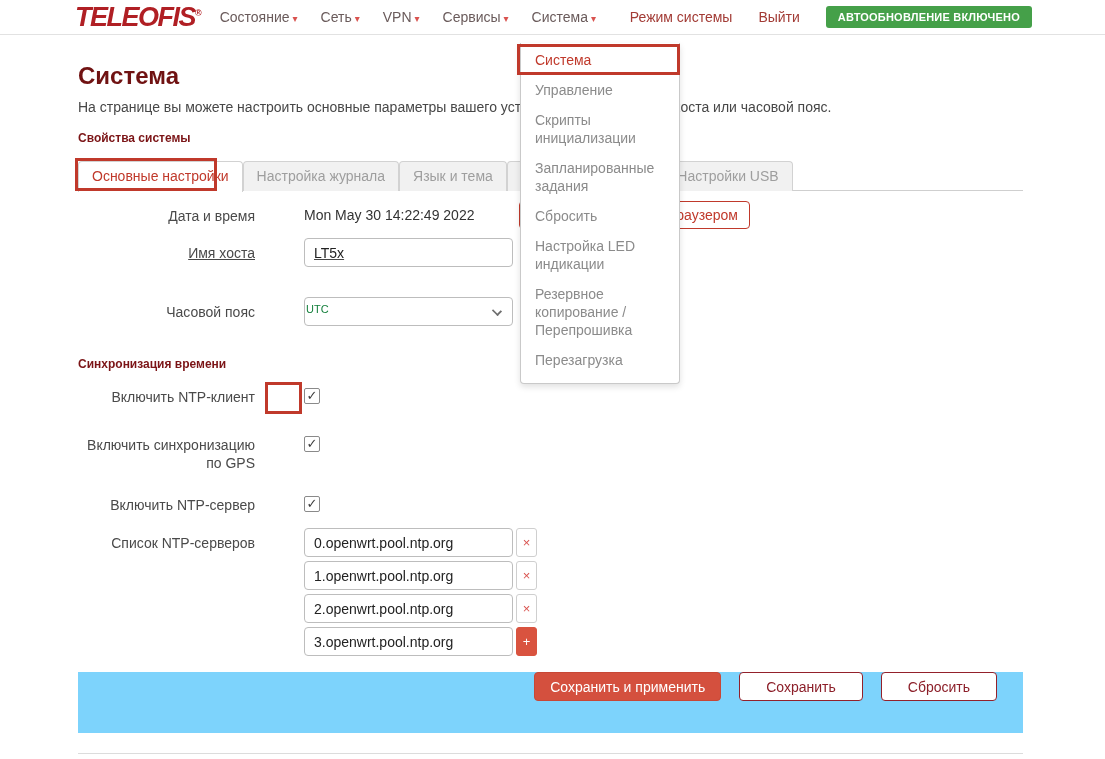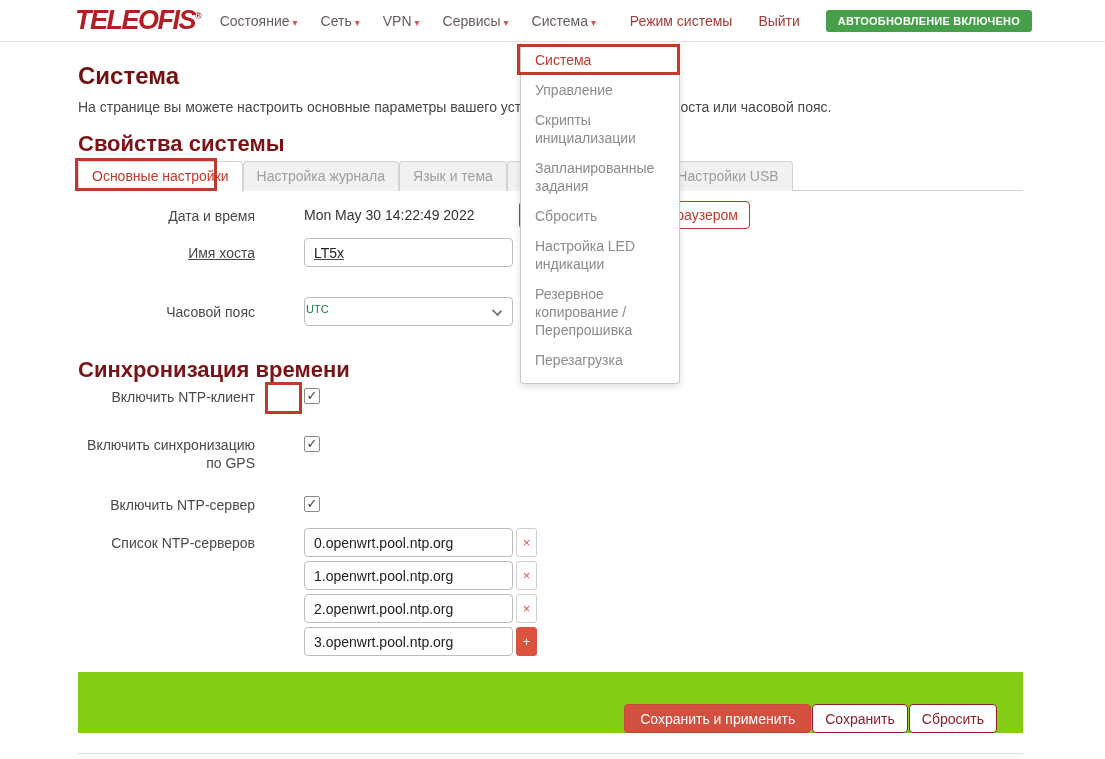--- a/index.html
+++ b/index.html
@@ -4,21 +4,21 @@
 <style>
   * { box-sizing: border-box; margin: 0; padding: 0; }
   html,body { width:1105px; height:759px; }
   body {
     font-family: "Liberation Sans", sans-serif;
     background:#fff; color:#474747; position:relative; overflow:hidden;
   }
 
   
   .navbar {
-    position:absolute; top:0; left:0; width:1105px; height:42px;
+    position:absolute; top:0; left:0; width:1105px; height:35px;
     background:#fff; border-bottom:1px solid #e2e2e2;
     display:flex; align-items:center; padding:0 73px 0 75px; z-index:40;
   }
   .logo { font-size:27px; font-weight:bold; font-style:italic; color:#b01f24;
           letter-spacing:-1.5px; white-space:nowrap; }
   .logo sup { font-size:9px; font-style:normal; letter-spacing:0; vertical-align:super; }
   .nav-menu { display:flex; gap:23px; margin-left:18px; }
   .nav-item { font-size:14px; color:#6a5b5b; cursor:pointer; white-space:nowrap; }
   .nav-item .caret { color:#d9534f; font-size:10px; margin-left:3px; }
   .nav-right { margin-left:auto; display:flex; align-items:center; gap:26px; }
@@ -40,21 +40,21 @@
     padding:6px 14px; cursor:pointer;
   }
   .dropdown-item.active { color:#c0392b; }
 
   
   .page-title { position:absolute; left:78px; top:62px; font-size:24px;
                 font-weight:bold; color:#701212; }
   .page-desc  { position:absolute; left:78px; top:99px; width:940px;
                 font-size:14px; color:#474747; }
 
-  .section-heading { position:absolute; left:78px; font-size:22px;
+  .section-heading { position:absolute; left:78px; font-size:12px;
                      font-weight:bold; color:#7b1416; }
   .sh-props { top:131px; }
   .sh-sync  { top:357px; }
 
   
   .tabs {
     position:absolute; left:78px; top:161px; width:945px; height:30px;
     display:flex; gap:0; border-bottom:1px solid #cfcfcf;
   }
   .tab {
@@ -111,32 +111,32 @@
   .mini-btn {
     width:21px; height:29px; border:1px solid #cfcfcf; border-radius:3px;
     background:#fff; color:#d9534f; font-size:13px; font-family:inherit;
     line-height:1; cursor:pointer;
   }
   .mini-btn.add { background:#d9533f; border-color:#d9533f; color:#fff; }
 
   
   .footer-band {
     position:absolute; left:78px; top:672px; width:945px; height:61px;
-    background:#84cc16; display:flex; align-items:flex-end;
-    justify-content:flex-end; gap:1px; padding-right:26px;
+    background:#7dd3fc; display:flex; align-items:flex-start;
+    justify-content:flex-end; gap:18px; padding-right:26px;
   }
   .btn-primary {
     background:#d4503e; border:1px solid #c84736; color:#fff;
     font-size:14px; font-family:inherit; border-radius:4px;
     padding:6px 15px; height:29px; cursor:pointer; white-space:nowrap;
   }
   .btn-secondary {
     background:#fff; border:1px solid #93212b; color:#8c1f29;
     font-size:14px; font-family:inherit; border-radius:4px;
-    padding:6px 12px; height:29px; cursor:pointer; white-space:nowrap;
+    padding:6px 26px; height:29px; cursor:pointer; white-space:nowrap;
   }
   .bottom-divider { position:absolute; left:78px; top:753px; width:945px;
                     height:1px; background:#dcdcdc; }
 
   
   .annotation { position:absolute; border:3px solid #c0392b; z-index:100; pointer-events:none; }
   .ann-menu { left:517px; top:44px; width:163px; height:31px; }
   .ann-tab  { left:75px;  top:158px; width:142px; height:33px; }
   .ann-chk  { left:265px; top:382px; width:37px;  height:32px; }
 </style>

